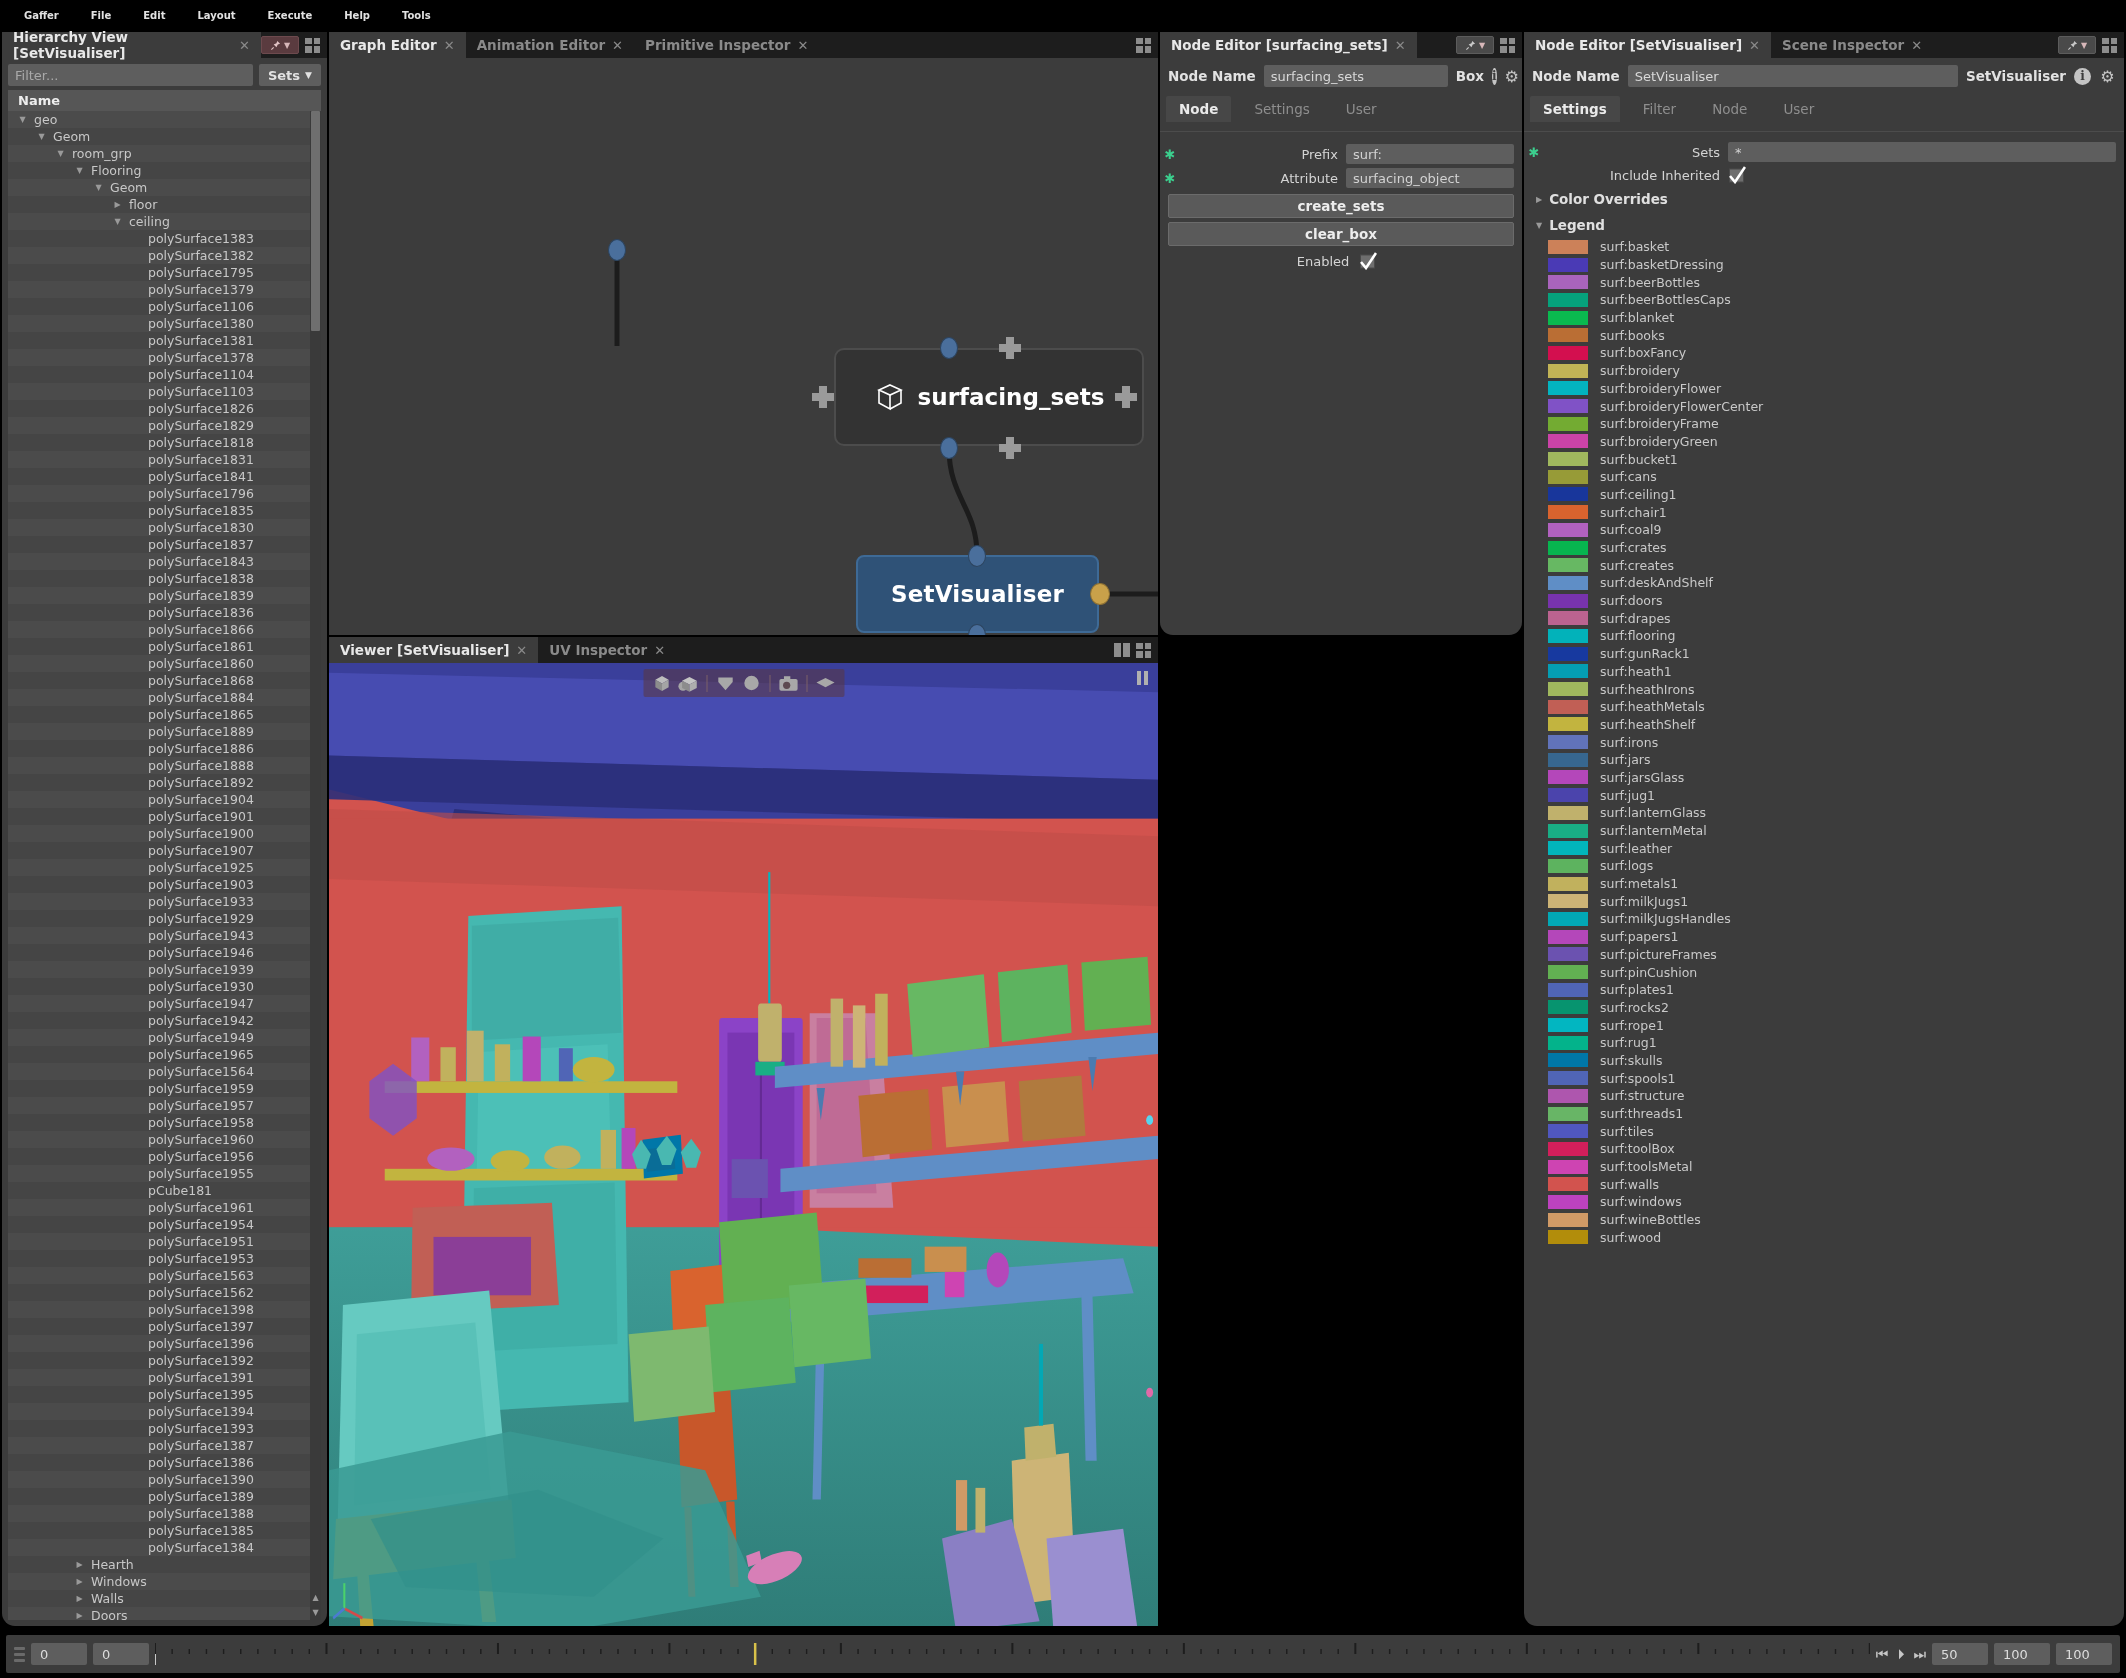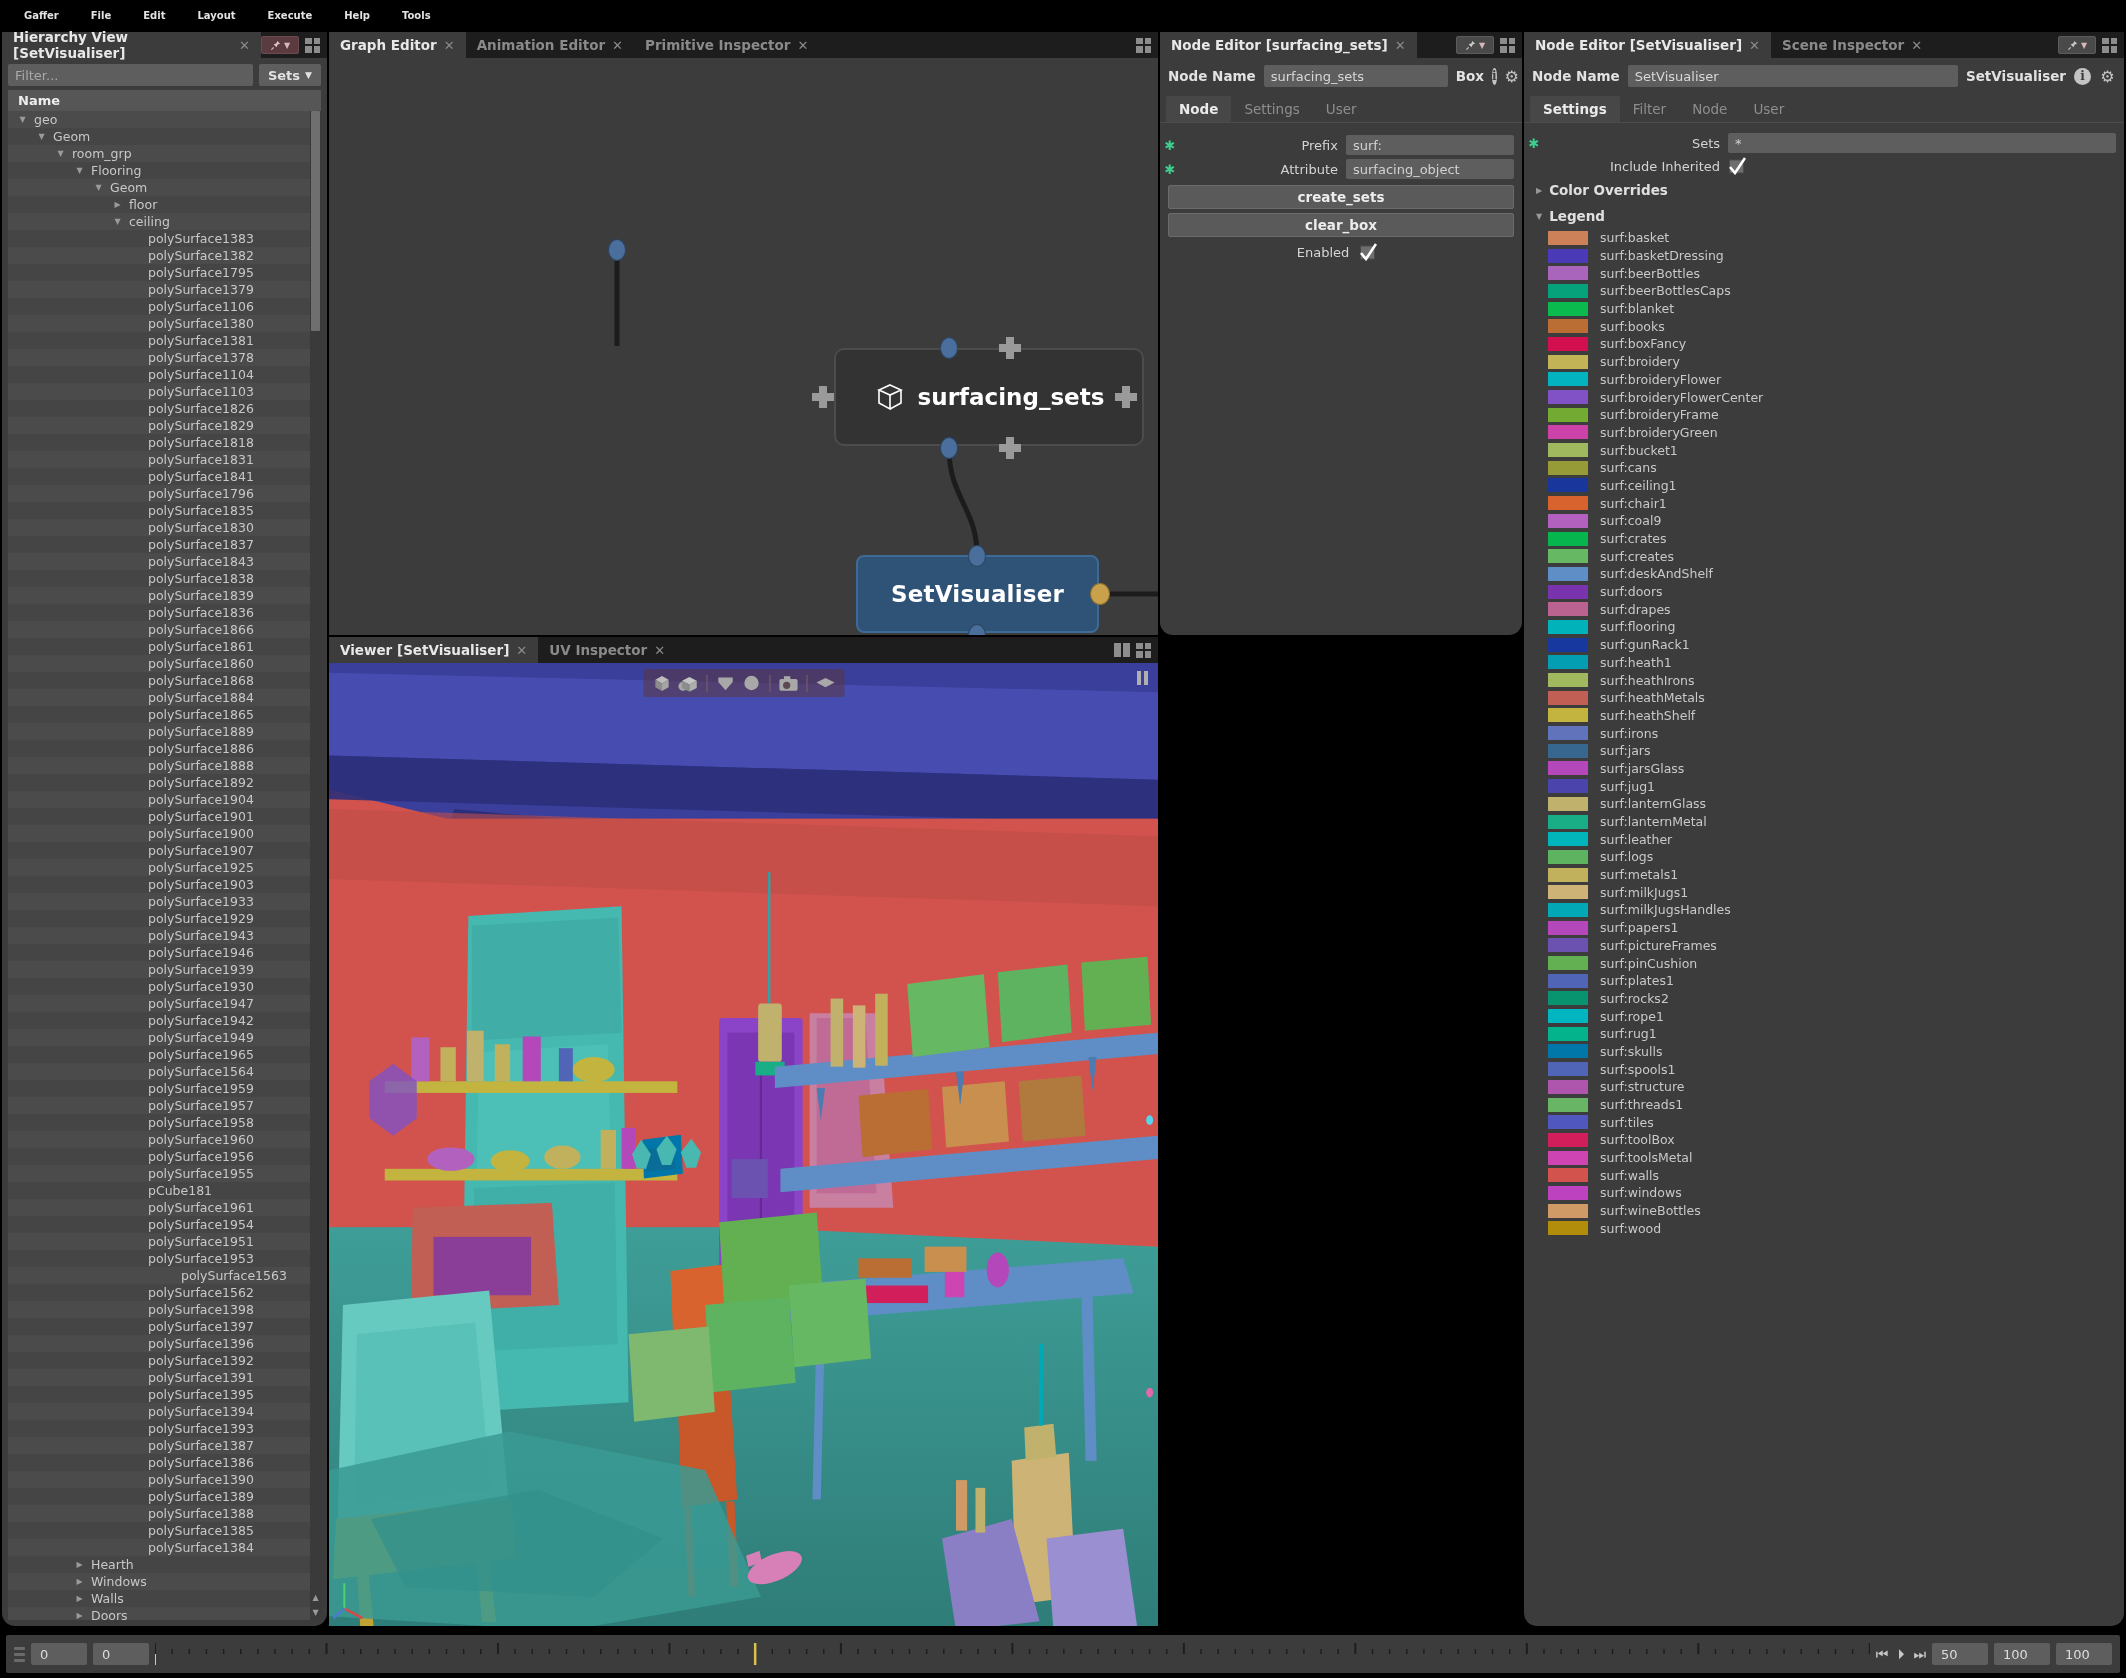--- a/index.html
+++ b/index.html
@@ -181,22 +181,22 @@
   }
   .circle-i {
     width:17px;height:17px;border-radius:50%;background:#c4c4c4;color:#3c3c3c;
     font-size:12px;font-weight:bold;display:flex;align-items:center;justify-content:center;
     font-family:"DejaVu Serif",serif;
   }
   .gear {
     width:17px;height:17px;color:#c4c4c4;font-size:16px;line-height:17px;text-align:center;
   }
   .subtabs {
-    display:flex; align-items:flex-end; gap:0;
-    padding: 2px 6px 0 6px; background:#3c3c3c;
+    display:flex; align-items:flex-end; gap:10px;
+    padding: 2px 6px 9px 6px; background:#3c3c3c;
     border-bottom:1px solid #4c4c4c;
   }
   .subtab {
     padding: 5px 13px 5px 13px; font-size:13.5px; color:#8e8e8e;
     font-weight: normal;
   }
   .subtab.active { color:#eaeaea; background:#474747; font-weight:bold; border-radius:2px 2px 0 0;}
   .prow {
     display:flex; align-items:center; min-height:22px;
     padding: 2px 8px 2px 0; gap: 8px;
@@ -625,21 +625,21 @@
               <span style="padding-left: 5px;">polySurface1951</span>
             </div>
             <div class="trow">
               <span style="flex: 0 0 122px;"></span>
               <span class="tri"></span>
               <span style="padding-left: 5px;">polySurface1953</span>
             </div>
             <div class="trow">
               <span style="flex: 0 0 122px;"></span>
               <span class="tri"></span>
-              <span style="padding-left: 5px; margin-left: 33px;">polySurface1563</span>
+              <span style="padding-left: 5px;">polySurface1563</span>
             </div>
             <div class="trow">
               <span style="flex: 0 0 122px;"></span>
               <span class="tri"></span>
               <span style="padding-left: 5px;">polySurface1562</span>
             </div>
             <div class="trow">
               <span style="flex: 0 0 122px;"></span>
               <span class="tri"></span>
               <span style="padding-left: 5px;">polySurface1398</span>

